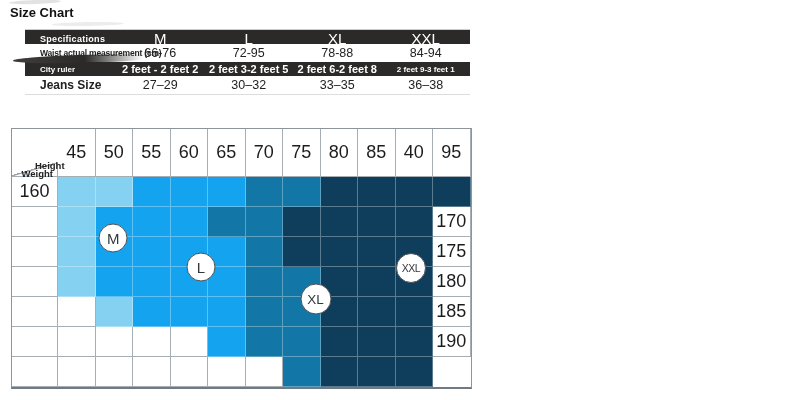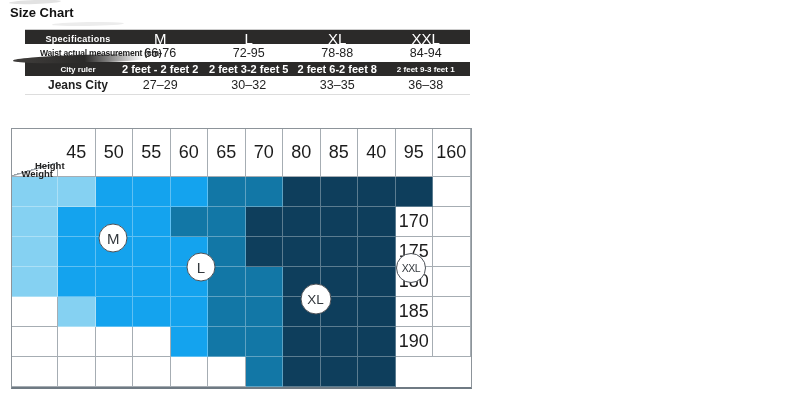--- a/index.html
+++ b/index.html
@@ -20,21 +20,21 @@
   }
   
   .spec-table{position:absolute;left:25px;top:29px;width:445px;border-top:1px solid #cccccc;border-bottom:1px solid #dddddd;}
   .srow{display:grid;grid-template-columns:91px repeat(4,1fr);align-items:center;}
   .srow.dark{background:#2b2a29;color:#ffffff;}
   .srow.light{background:#ffffff;color:#222222;}
   .srow.r0{height:14px;}
   .srow.r1{height:18px;}
   .srow.r2{height:14px;}
   .srow.r3{height:18px;}
-  .slabel{padding-left:15px;font-weight:bold;white-space:nowrap;text-align:center;}
+  .slabel{padding-left:15px;font-weight:bold;white-space:nowrap;}
   .sval{text-align:center;white-space:nowrap;}
   .r0 .slabel{font-size:9px;letter-spacing:.3px;}
   .r0 .sval{font-size:15px;font-weight:500;}
   .r1 .slabel{font-size:8.5px;letter-spacing:-0.2px;}
   .r1 .sval{font-size:12.5px;}
   .r2 .slabel{font-size:8px;}
   .r2 .sval{font-size:11px;font-weight:bold;}
   .r2 .sval:nth-child(5){font-size:8px;}
   .r3 .slabel{font-size:12px;}
   .r3 .sval{font-size:12.5px;}
@@ -87,40 +87,41 @@
         <div class="sval">84-94</div>
       </div>
       <div class="srow r2 dark">
         <div class="slabel">City ruler</div>
         <div class="sval">2 feet - 2 feet 2</div>
         <div class="sval">2 feet 3-2 feet 5</div>
         <div class="sval">2 feet 6-2 feet 8</div>
         <div class="sval">2 feet 9-3 feet 1</div>
       </div>
       <div class="srow r3 light">
-        <div class="slabel">Jeans City</div>
+        <div class="slabel">Jeans Size</div>
         <div class="sval">27–29</div>
         <div class="sval">30–32</div>
         <div class="sval">33–35</div>
         <div class="sval">36–38</div>
       </div>
     </div>
   <div class="smudge smudge-city"></div>
 
   <div class="size-grid">
       <div class="gcell corner">
         <div class="xlab">Weight</div>
         <div class="ylab">Height</div>
       </div>
       <div class="gcell ghead">45</div>
       <div class="gcell ghead">50</div>
       <div class="gcell ghead">55</div>
       <div class="gcell ghead">60</div>
       <div class="gcell ghead">65</div>
       <div class="gcell ghead">70</div>
+      <div class="gcell ghead">75</div>
       <div class="gcell ghead">80</div>
       <div class="gcell ghead">85</div>
       <div class="gcell ghead">40</div>
       <div class="gcell ghead">95</div>
       <div class="gcell growlab">160</div>
       <div class="gcell colored" style="background: rgb(133, 209, 242);"></div>
       <div class="gcell colored" style="background: rgb(133, 209, 242);"></div>
       <div class="gcell colored" style="background: rgb(20, 163, 238);"></div>
       <div class="gcell colored" style="background: rgb(20, 163, 238);"></div>
       <div class="gcell colored" style="background: rgb(20, 163, 238);"></div>

